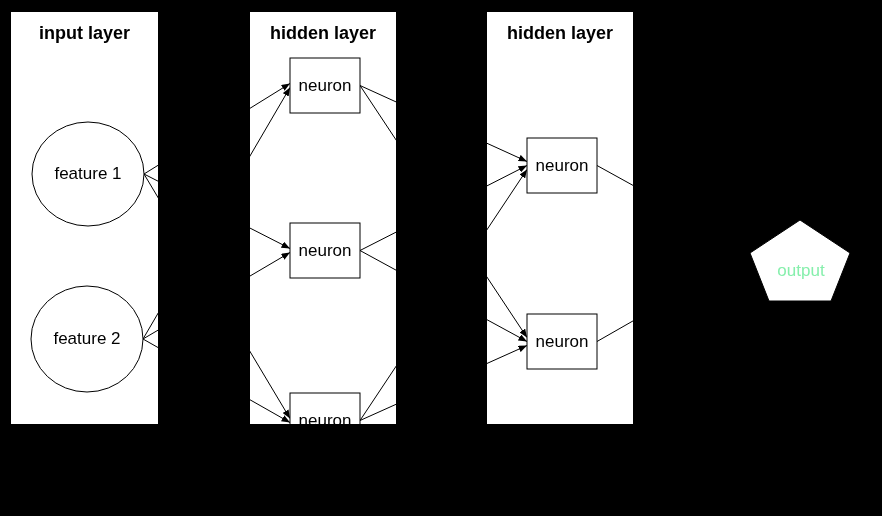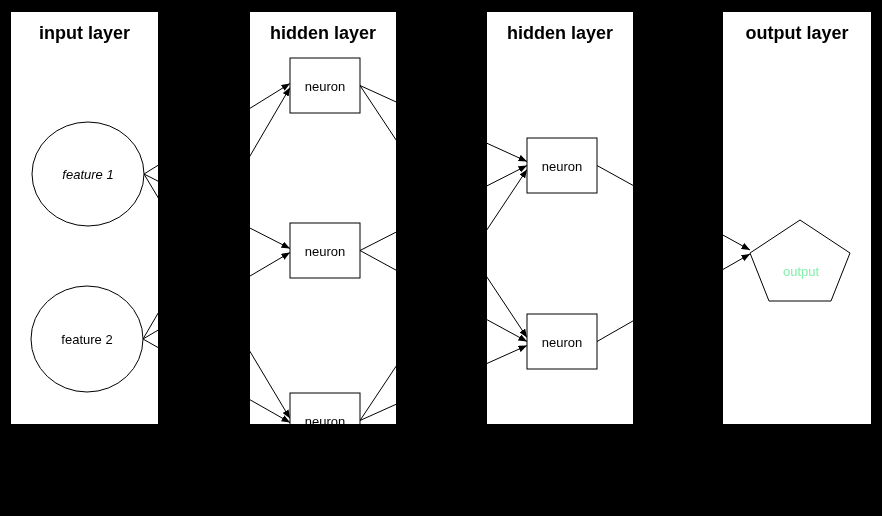--- a/index.html
+++ b/index.html
@@ -18,41 +18,38 @@
     font-family: "Liberation Sans", sans-serif;
     font-weight: bold;
     font-size: 18px;
     color: #000;
   }
   #diagram-svg { position: absolute; left: 0; top: 0; }
   .node-label {
     position: absolute;
     transform: translate(-50%, -50%);
     font-family: "Liberation Sans", sans-serif;
-    font-size: 13px;
+    font-size: 17px;
     color: #000;
     white-space: nowrap;
     pointer-events: none;
   }
 </style>
 </head>
 <body>
 
 <div id="stage" style="background: rgb(0, 0, 0);">
   <div class="panel" style="left: 11px; top: 12px; width: 147px; height: 483px; background: rgb(255, 255, 255);">
     <div class="panel-title">input layer</div>
   </div>
   <div class="panel" style="left: 250px; top: 12px; width: 146px; height: 483px; background: rgb(255, 255, 255);">
     <div class="panel-title">hidden layer</div>
   </div>
   <div class="panel" style="left: 487px; top: 12px; width: 146px; height: 483px; background: rgb(255, 255, 255);">
     <div class="panel-title">hidden layer</div>
-  </div>
-  <div class="panel" style="left: 723px; top: 12px; width: 148px; height: 483px; background: rgb(255, 255, 255);">
-    <div class="panel-title">output layer</div>
   </div>
 <svg id="diagram-svg" width="882" height="516">
       <defs>
         <marker id="arrow" viewBox="0 0 10 8" refX="10" refY="4" markerWidth="8.5" markerHeight="6.8" orient="auto">
           <path d="M0,0 L10,4 L0,8 z" fill="#000000"></path>
         </marker>
       </defs>
       <line x1="144" y1="174" x2="290" y2="83.5" stroke="#000000" stroke-width="1" marker-end="url(#arrow)"></line>
       <line x1="144" y1="174" x2="290" y2="248.5" stroke="#000000" stroke-width="1" marker-end="url(#arrow)"></line>
       <line x1="144" y1="174" x2="290" y2="418.5" stroke="#000000" stroke-width="1" marker-end="url(#arrow)"></line>
@@ -69,21 +66,21 @@
       <line x1="597" y1="341.5" x2="750" y2="254" stroke="#000000" stroke-width="1" marker-end="url(#arrow)"></line>
       <ellipse cx="88" cy="174" rx="56" ry="52" fill="#ffffff" stroke="#000000" stroke-width="1"></ellipse>
       <ellipse cx="87" cy="339" rx="56" ry="53" fill="#ffffff" stroke="#000000" stroke-width="1"></ellipse>
       <rect x="290" y="58" width="70" height="55" fill="#ffffff" stroke="#000000" stroke-width="1"></rect>
       <rect x="290" y="223" width="70" height="55" fill="#ffffff" stroke="#000000" stroke-width="1"></rect>
       <rect x="290" y="393" width="70" height="55" fill="#ffffff" stroke="#000000" stroke-width="1"></rect>
       <rect x="527" y="138" width="70" height="55" fill="#ffffff" stroke="#000000" stroke-width="1"></rect>
       <rect x="527" y="314" width="70" height="55" fill="#ffffff" stroke="#000000" stroke-width="1"></rect>
       <polygon points="800,220 850,253 831,301 769,301 750,253" fill="#ffffff" stroke="#000000" stroke-width="1"></polygon>
     </svg>
-    <div class="node-label" style="left: 88px; top: 174px; color: rgb(0, 0, 0); font-style: italic;">feature 1</div>
+    <div class="node-label" style="left: 88px; top: 174px; color: rgb(0, 0, 0);">feature 1</div>
     <div class="node-label" style="left: 87px; top: 339px; color: rgb(0, 0, 0); text-align: right;">feature 2</div>
     <div class="node-label" style="left: 325px; top: 85.5px; color: rgb(0, 0, 0);">neuron</div>
     <div class="node-label" style="left: 325px; top: 250.5px; color: rgb(0, 0, 0);">neuron</div>
     <div class="node-label" style="left: 325px; top: 420.5px; color: rgb(0, 0, 0);">neuron</div>
     <div class="node-label" style="left: 562px; top: 165.5px; color: rgb(0, 0, 0);">neuron</div>
     <div class="node-label" style="left: 562px; top: 341.5px; color: rgb(0, 0, 0);">neuron</div>
     <div class="node-label" style="left: 801px; top: 271px; color: #86efac;">output</div>
   </div>
 
 </body></html>

